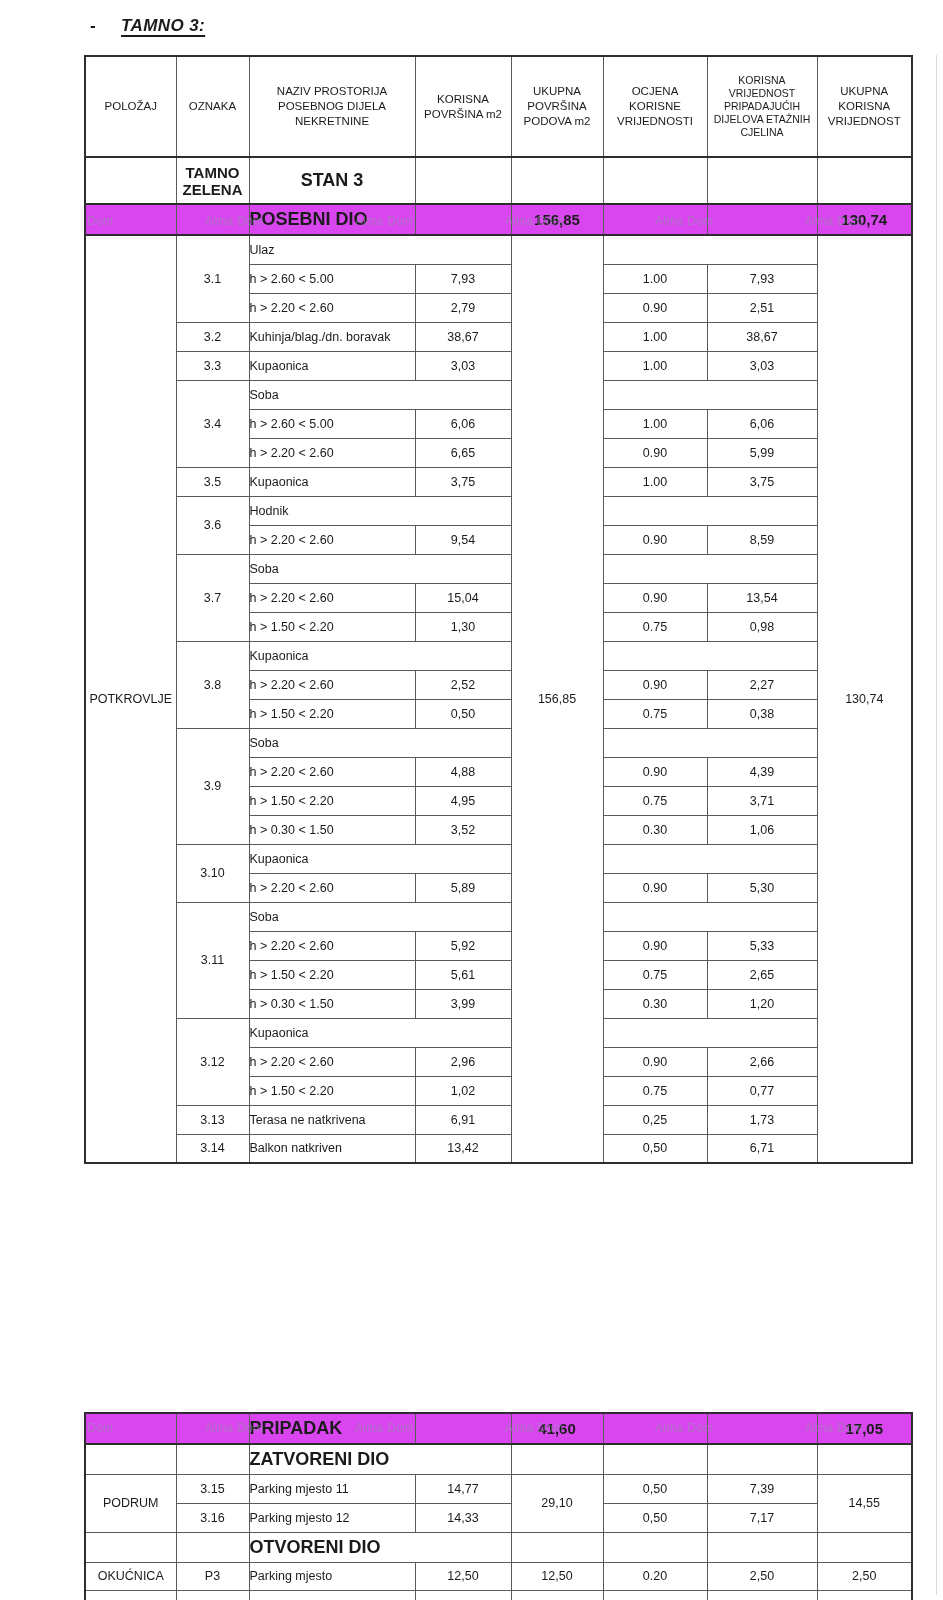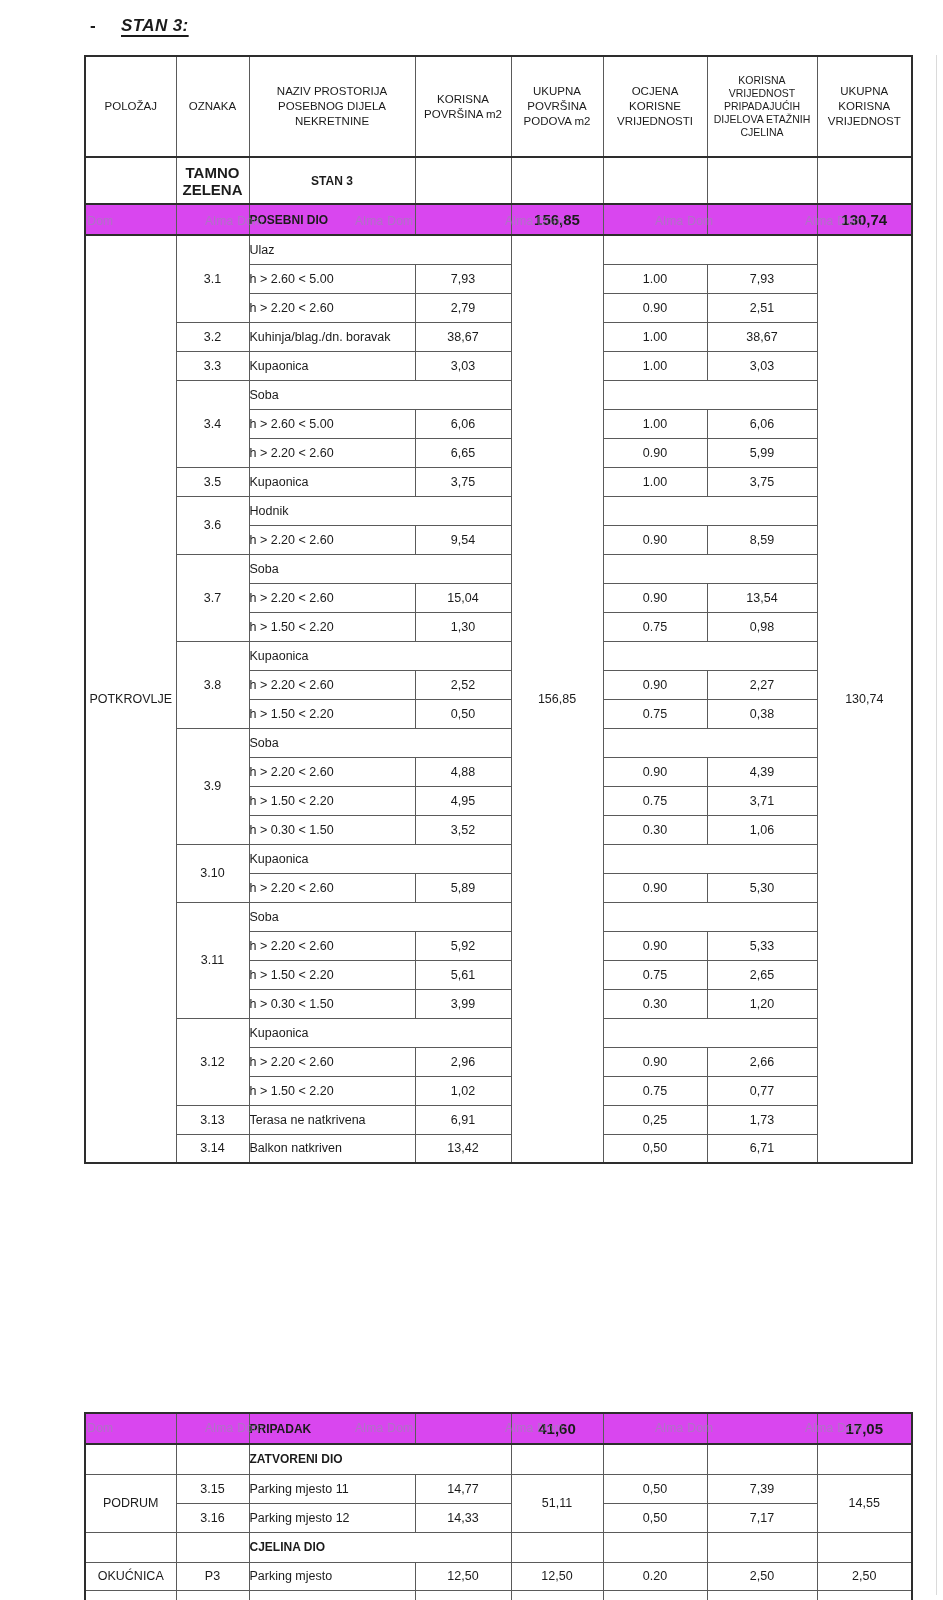--- a/index.html
+++ b/index.html
@@ -18,21 +18,21 @@
   .sheet td,.sheet th{border:1px solid #5a5a5a;overflow:hidden;padding:0;vertical-align:middle;}
   .sheet thead th{border-bottom:2px solid #2d2d2d;font-weight:normal;font-size:11.5px;line-height:1.3;padding:14px 3px;text-align:center;}
   .sheet thead th.small{font-size:10.5px;line-height:1.25;}
   .sheet thead tr{height:101px;}
   td{font-size:12.5px;}
   .num{text-align:center;}
   .name{text-align:left;padding:0 4px 0 8px;}
   .ctr{text-align:center;}
   .b{font-weight:bold;}
   .fs13{font-size:15px;}
-  .fs14{font-size:12px;}
+  .fs14{font-size:18px;}
   tr.stan-row{height:47px;}
   tr.gray-row{height:31px;}
   tr.gray-row td{background:#d946ef;border-top:2px solid #2d2d2d;border-bottom:2px solid #2d2d2d;}
   tr.body-row{height:29px;}
   tr.r-sec{height:30px;}
   tr.r-a{height:29px;}
   tr.r-oku{height:28px;}
   tr.r-cut{height:14px;}
   tr.r-cut td{border-bottom:none;}
   
@@ -43,21 +43,21 @@
   
   .edge{position:absolute;left:936px;top:55px;width:1px;height:1540px;background:#dadada;}
 </style>
 </head>
 <body>
 
 <div class="page">
 
   <div class="doc-title">
     <span class="dash">-</span>
-    <span class="ttl">STAN 3:</span>
+    <span class="ttl">TAMNO 3:</span>
   </div>
 
   <table class="sheet" id="t1">
     <colgroup>
       <col style="width:91px">
         <col style="width:73px">
         <col style="width:166px">
         <col style="width:96px">
       <col style="width:92px">
         <col style="width:104px">
@@ -320,36 +320,36 @@
           <td></td>
           <td></td>
           <td></td>
           <td></td>
         </tr>
         <tr class="r-a">
           <td class="ctr" rowspan="2">PODRUM</td>
           <td class="ctr">3.15</td>
           <td class="name">Parking mjesto 11</td>
           <td class="num">14,77</td>
-          <td class="num" rowspan="2">51,11</td>
+          <td class="num" rowspan="2">29,10</td>
           <td class="num">0,50</td>
           <td class="num">7,39</td>
           <td class="num" rowspan="2">14,55</td>
         </tr>
         <tr class="r-a">
           <td class="ctr">3.16</td>
           <td class="name">Parking mjesto 12</td>
           <td class="num">14,33</td>
           <td class="num">0,50</td>
           <td class="num">7,17</td>
         </tr>
         <tr class="r-sec">
           <td></td>
           <td></td>
-          <td class="name b fs14" colspan="2">CJELINA DIO</td>
+          <td class="name b fs14" colspan="2">OTVORENI DIO</td>
           <td></td>
           <td></td>
           <td></td>
           <td></td>
         </tr>
         <tr class="r-oku">
           <td class="ctr">OKUĆNICA</td>
           <td class="ctr">P3</td>
           <td class="name">Parking mjesto</td>
           <td class="num">12,50</td>

